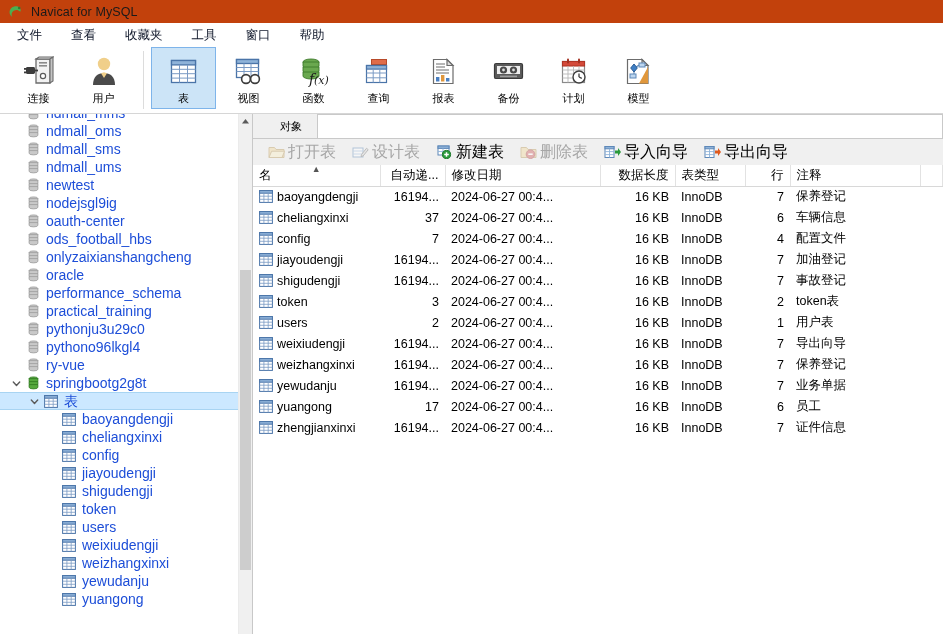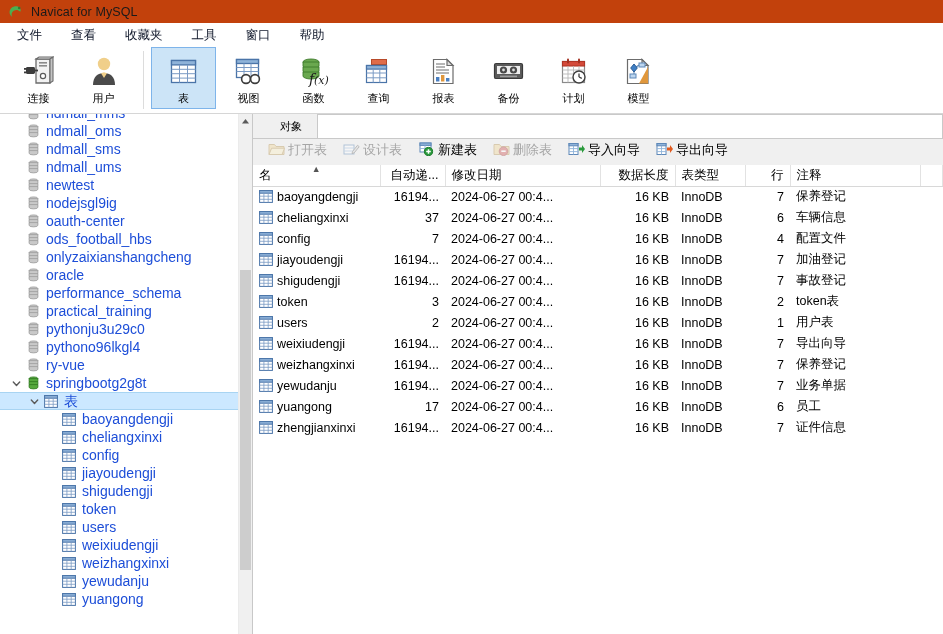--- a/index.html
+++ b/index.html
@@ -240,25 +240,25 @@
     height: 26px;
     flex: 0 0 26px;
     background: #f0f0f0;
     display: flex;
     align-items: center;
     padding-left: 8px;
     box-sizing: border-box;
   }
   .ob-btn {
     display: flex;
-    align-items: flex-start;
+    align-items: center;
     height: 22px;
     padding: 0 5px;
     margin-right: 3px;
-    font-size: 13px;
+    font-size: 16px;
     cursor: default;
     border: 1px solid transparent;
     white-space: nowrap;
   }
   .ob-btn .ob-ico {
     width: 18px;
     height: 16px;
     margin-right: 3px;
     display: flex;
     align-items: center;

